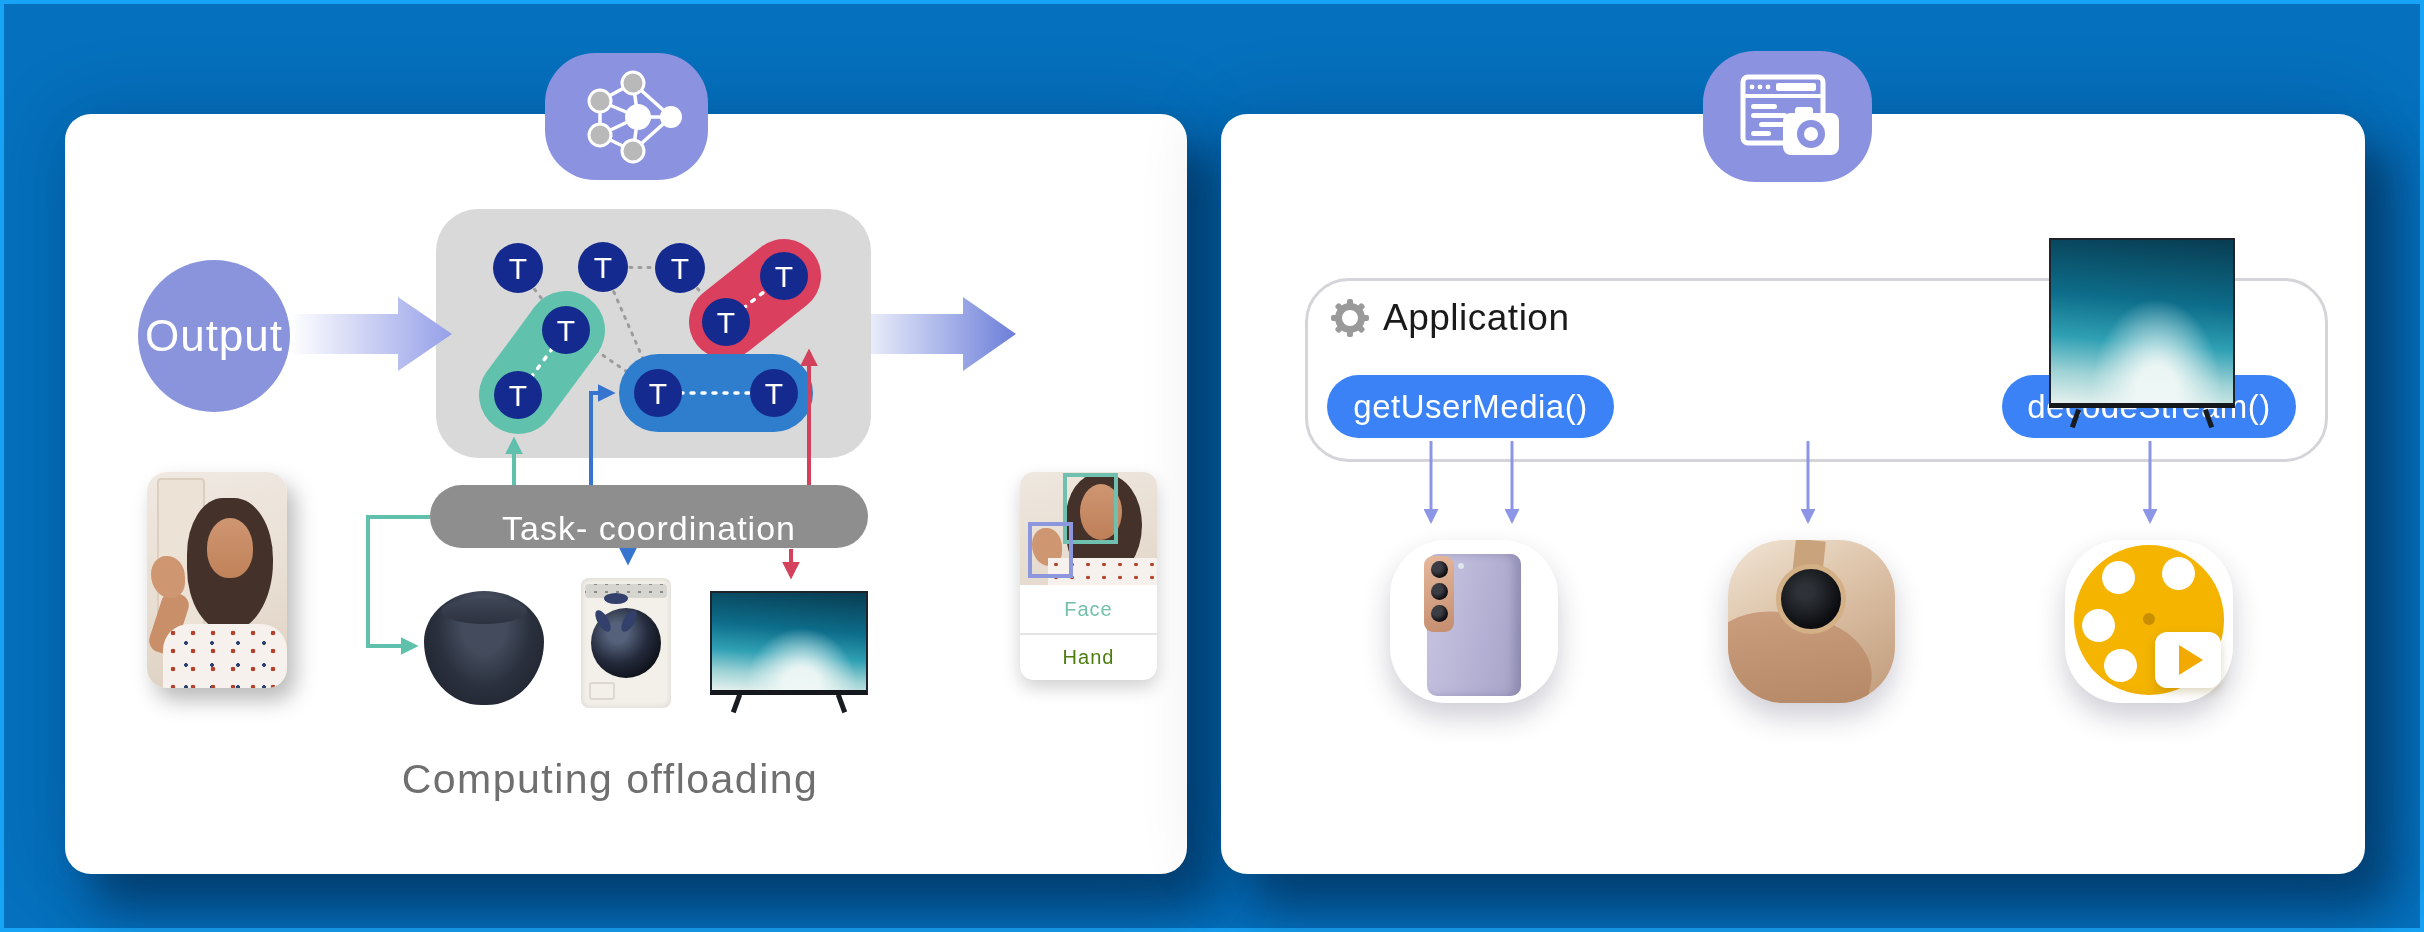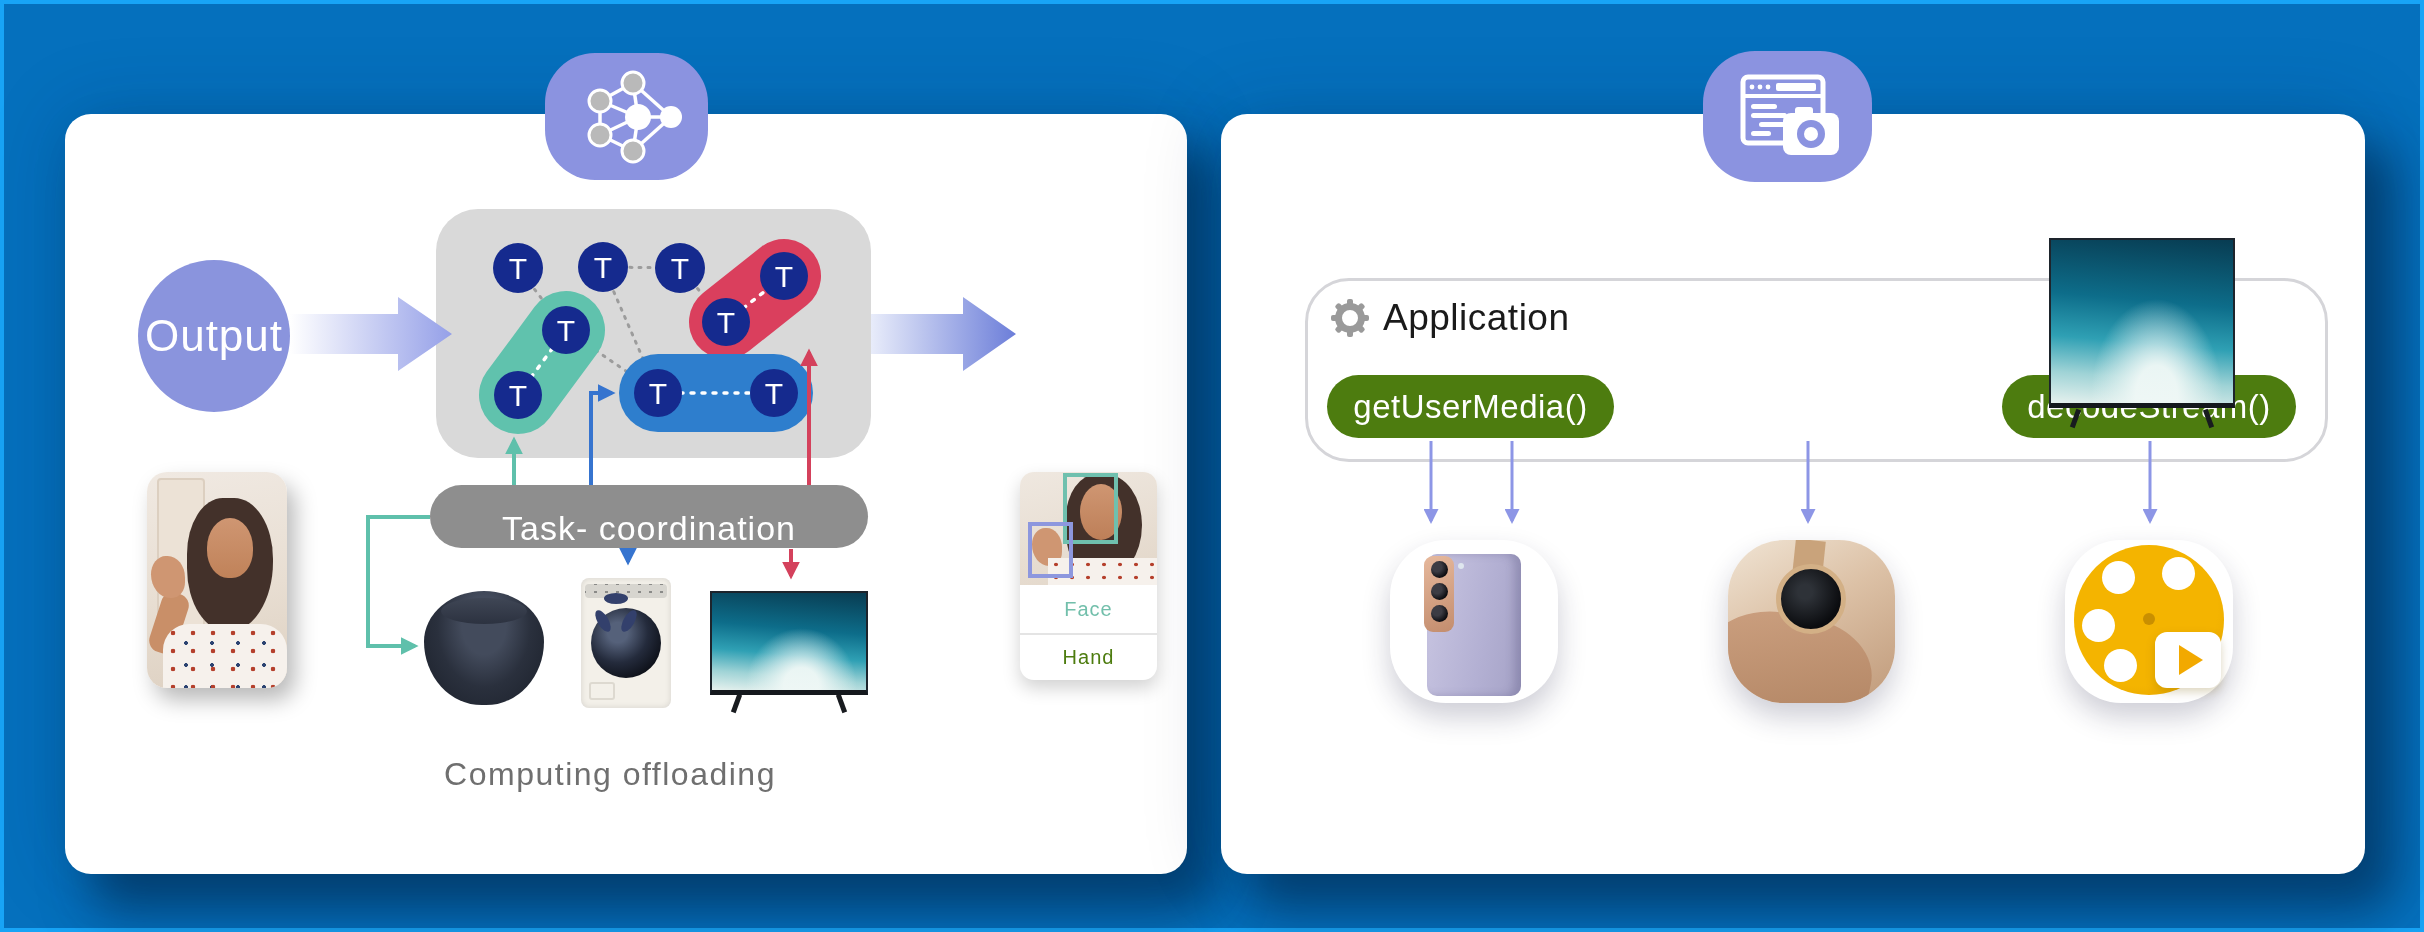--- a/index.html
+++ b/index.html
@@ -29,21 +29,21 @@
   #input-circle{left:138px;top:260px;width:152px;height:152px;background:#8a94dd;font-size:44px;}
   #output-circle{left:1012px;top:262px;width:146px;height:146px;background:#1d2a9e;font-size:41px;}
 
   #task-bar{
     position:absolute;left:430px;top:485px;width:438px;height:63px;background:#8e8e8e;border-radius:32px;
     color:#fff;font-size:34px;font-weight:300;display:flex;align-items:flex-end;justify-content:center;
     letter-spacing:1px;z-index:4;
   }
 
   .caption{
-    position:absolute;width:560px;text-align:center;color:#6f6f6f;font-size:32px;font-weight:300;
+    position:absolute;width:560px;text-align:center;color:#6f6f6f;font-size:41px;font-weight:300;
     letter-spacing:1.5px;z-index:4;
   }
   #caption-left{left:330px;top:756px;}
   #caption-right{left:1552px;top:761px;}
 
   
   #photo-left{
     position:absolute;left:147px;top:472px;width:140px;height:216px;border-radius:20px;overflow:hidden;
     background:linear-gradient(170deg,#f0e9e2 0%,#e8ded2 55%,#ddd0c1 100%);
     box-shadow:8px 12px 22px rgba(0,0,0,.28);z-index:4;
@@ -110,21 +110,21 @@
   #row-hand{top:163px;height:45px;color:#4d7c0f;}
   .det-box{position:absolute;box-sizing:border-box;z-index:5;}
   #box-face{left:1063px;top:473px;width:55px;height:71px;border:4px solid #6fc0ae;}
   #box-hand{left:1028px;top:522px;width:45px;height:56px;border:4px solid #8d97de;}
 
   
   #app-box{position:absolute;left:1305px;top:278px;width:1023px;height:184px;border:3px solid #d5d5d9;border-radius:44px;box-sizing:border-box;background:#fff;z-index:2;}
   #app-header{position:absolute;left:1330px;top:297px;display:flex;align-items:center;gap:13px;z-index:4;}
   #app-label{font-size:37px;color:#1a1a1a;font-weight:300;letter-spacing:.5px;}
   .pill{
-    position:absolute;top:375px;height:63px;background:#4d7c0f;border-radius:32px;color:#fff;font-size:33px;
+    position:absolute;top:375px;height:63px;background:#3b82f6;border-radius:32px;color:#fff;font-size:33px;
     font-weight:300;display:flex;align-items:center;justify-content:center;letter-spacing:.5px;z-index:4;
   }
   #pill-1{left:1327px;width:287px;}
   #pill-2{left:1640px;width:337px;}
   #pill-3{left:2002px;width:294px;}
 
   .device-capsule{position:absolute;top:540px;width:168px;height:163px;border-radius:56px;background:#fff;box-shadow:0 14px 28px rgba(30,30,70,.22);z-index:4;}
   #capsule-phone{left:1390px;}
   #capsule-watch{left:1728px;width:167px;overflow:hidden;background:linear-gradient(150deg,#f0e4d4,#dcc1a6 45%,#c09a7a 100%);}
   #capsule-film{left:2065px;}

